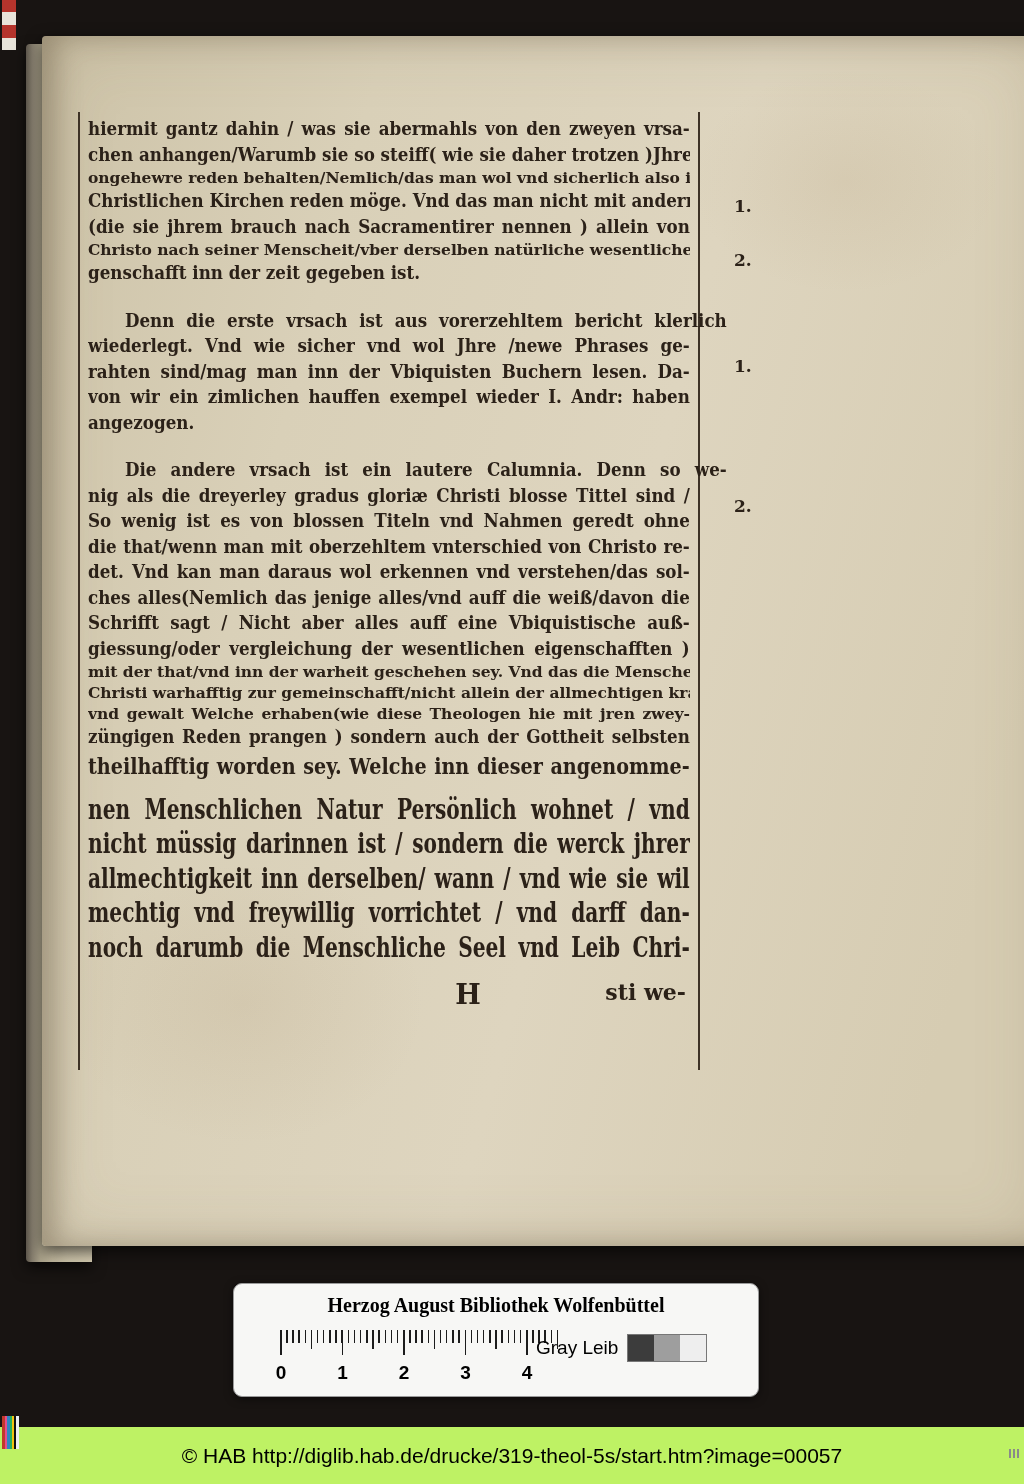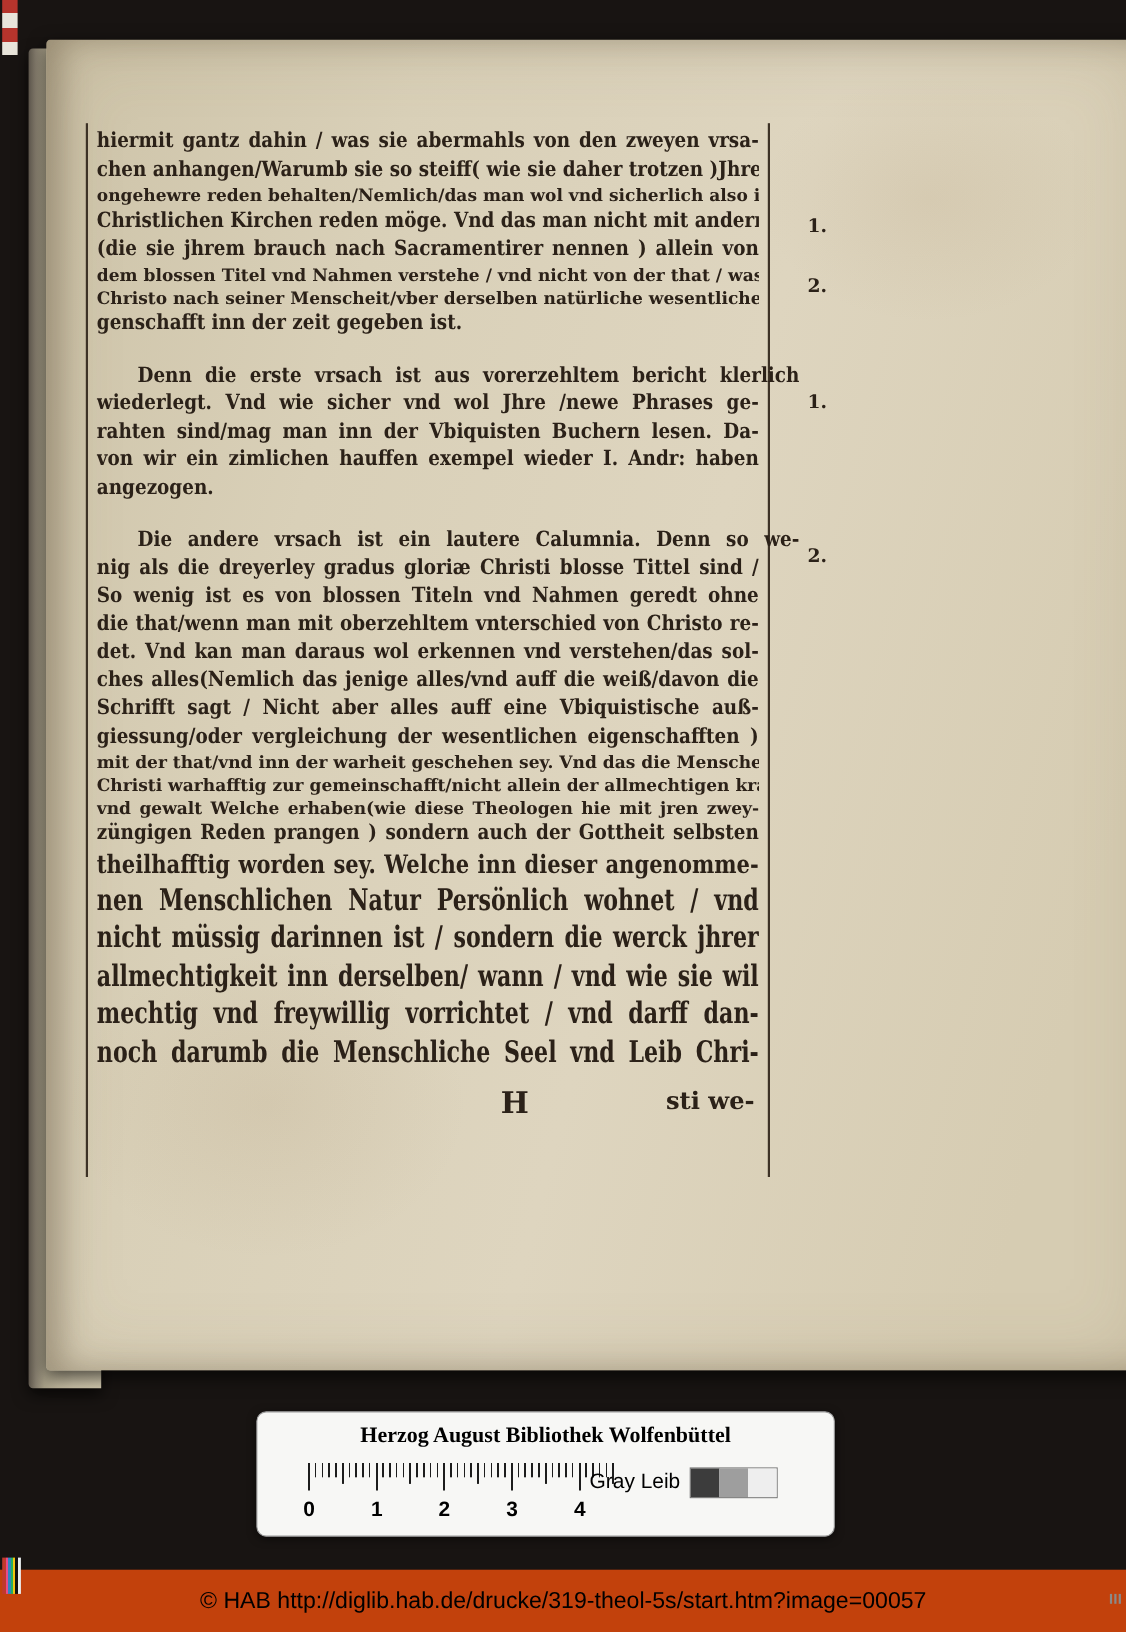--- a/index.html
+++ b/index.html
@@ -40,21 +40,21 @@
 
   
   .text-block {
     position:absolute; left:36px; top:76px; width:622px; height:958px;
     box-sizing:border-box; padding:4px 8px 0;
     border-left:2px solid #3d3226; border-right:2px solid #3d3226;
     color:#2b2118;
   }
   .para { margin:0; }
   .para + .para { margin-top:22px; }
-  .para.flush { margin-top:0; }
+  .para.flush { margin-top:12px; }
   .ln {
     font-weight:700; white-space:nowrap; overflow:hidden;
     transform-origin:0 50%;
   }
   .jl { text-align:justify; text-align-last:justify; }
   .indent { padding-left:42px; }
   .sz-m  { font-size:19px;   line-height:25.5px; width:113.6%; transform:scaleX(.88); }
   .sz-s  { font-size:15.5px; line-height:21px; }
   .sz-l  { font-size:23px;   line-height:31px;   width:120%;   transform:scaleX(.833); }
   .sz-xl { font-size:27px;   line-height:34.5px; width:134%;   transform:scaleX(.746); }
@@ -99,21 +99,21 @@
   .gs-row { position:absolute; left:302px; top:50px; display:flex; align-items:center; gap:9px; }
   .gs-label { font-family:"Liberation Sans", sans-serif; font-size:19px; color:#000; }
   .gs-squares { display:flex; border:1px solid #777; }
   .gs-sq { width:26px; height:26px; }
   .gs-dark  { background:#3c3c3c; }
   .gs-mid   { background:#9e9e9e; }
   .gs-light { background:#eeeeee; }
 
   
   .footer {
-    position:absolute; left:0; right:0; top:1427px; height:57px; background:#c2410c;
+    position:absolute; left:0; right:0; top:1427px; height:57px; background:#bef264;
     display:flex; align-items:center; justify-content:center;
     font-family:"Liberation Sans", sans-serif; font-size:21px; color:#000; z-index:5;
   }
   .corner-marks { position:absolute; right:5px; top:1449px; display:flex; gap:2px; z-index:7; }
   .corner-marks i { display:block; width:2px; height:9px; background:#8a8a8a; }
 </style>
 </head>
 <body>
 
 <div class="stage">
@@ -126,21 +126,20 @@
   <div class="page">
 
     <div class="text-block">
 
       <div class="para">
         <div class="ln sz-m jl">hiermit gantz dahin / was sie abermahls von den zweyen vrsa-</div>
         <div class="ln sz-m jl">chen anhangen/Warumb sie so steiff( wie sie daher trotzen )Jhre</div>
         <div class="ln sz-s jl">ongehewre reden behalten/Nemlich/das man wol vnd sicherlich also inn</div>
         <div class="ln sz-m jl">Christlichen Kirchen reden möge.  Vnd das man nicht mit andern</div>
         <div class="ln sz-m jl">(die sie jhrem brauch nach Sacramentirer nennen ) allein von</div>
-        <div class="ln sz-s jl">dem blossen Titel vnd Nahmen verstehe / vnd nicht von der that / was</div>
         <div class="ln sz-s jl">Christo nach seiner Menscheit/vber derselben natürliche wesentliche ei-</div>
         <div class="ln sz-m">genschafft inn der zeit gegeben ist.</div>
       </div>
 
       <div class="para">
         <div class="ln sz-m jl indent">Denn die erste vrsach ist aus vorerzehltem bericht klerlich</div>
         <div class="ln sz-m jl">wiederlegt. Vnd wie sicher vnd wol Jhre /newe Phrases ge-</div>
         <div class="ln sz-m jl">rahten sind/mag man inn der Vbiquisten Buchern lesen. Da-</div>
         <div class="ln sz-m jl">von wir ein zimlichen hauffen exempel wieder I. Andr: haben</div>
         <div class="ln sz-m">angezogen.</div>

